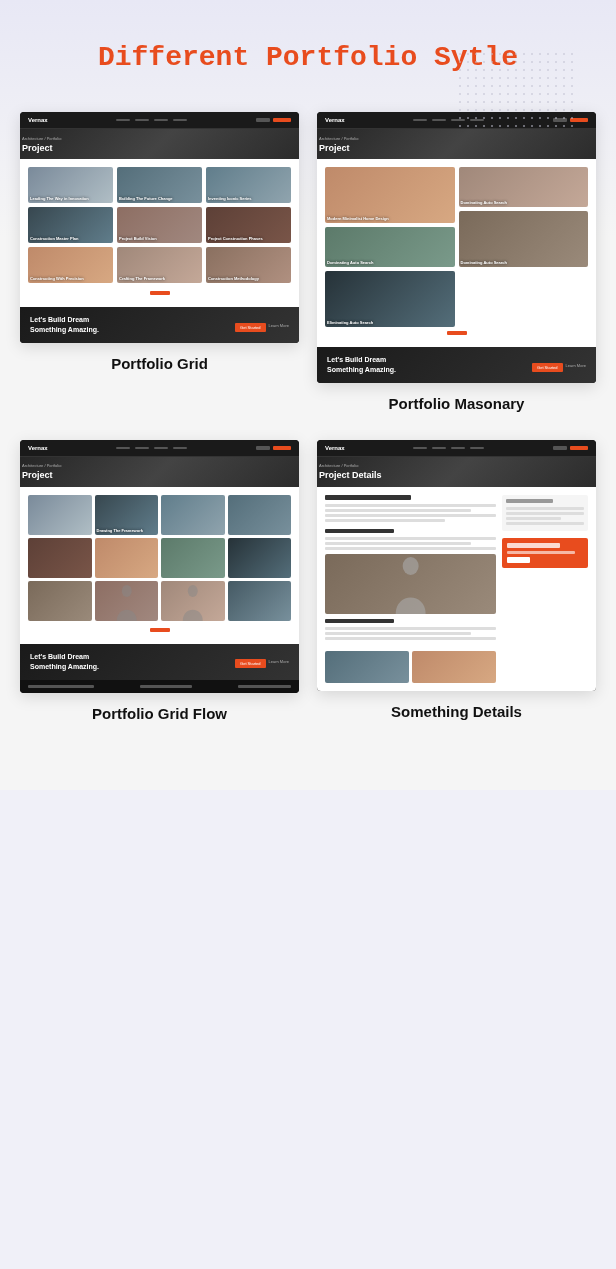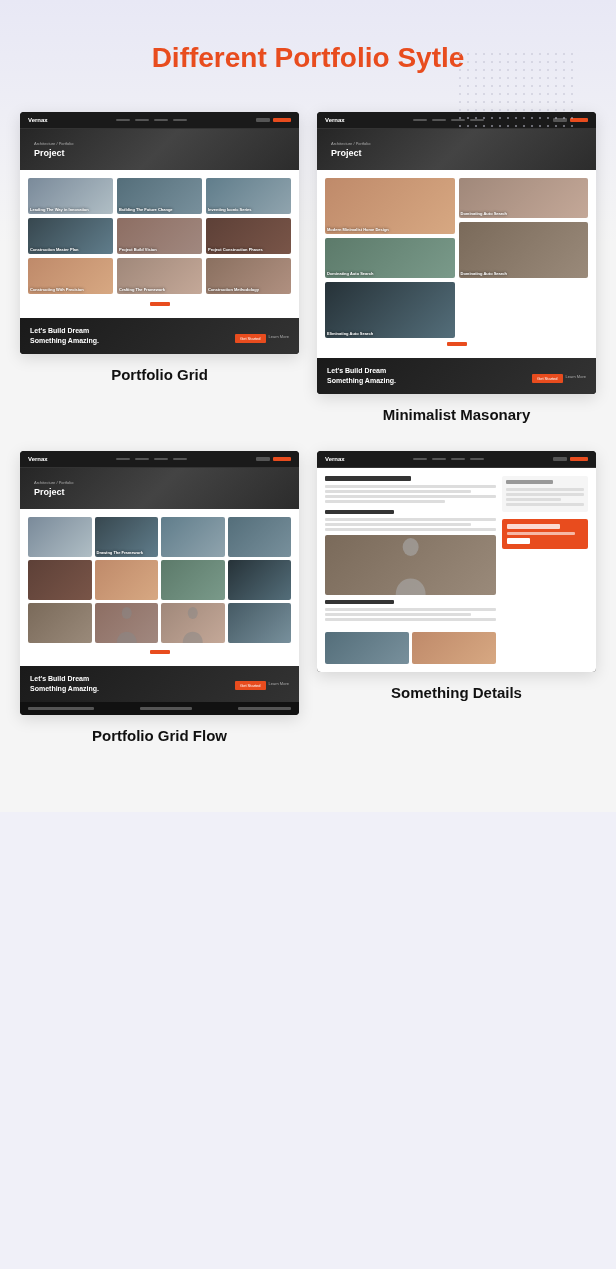--- a/index.html
+++ b/index.html
@@ -37,20 +37,21 @@
       right: 20px;
       width: 120px;
       height: 80px;
       background-image: radial-gradient(circle, #c0c0d0 1px, transparent 1px);
       background-size: 8px 8px;
       opacity: 0.5;
     }
 
     .header-wrap {
       position: relative;
+      font-family: Liberation Mono, monospace;
     }
 
     .grid-2col {
       display: grid;
       grid-template-columns: 1fr 1fr;
       gap: 18px;
       margin-bottom: 28px;
     }
 
     .portfolio-card {
@@ -117,25 +118,25 @@
 
     .mini-nav-btn2 {
       width: 14px;
       height: 4px;
       background: #555;
       border-radius: 1px;
     }
 
     
     .mini-hero {
-      height: 41px;
+      height: 30px;
       background: linear-gradient(rgba(0,0,0,0.6), rgba(0,0,0,0.6)), #444;
       display: flex;
       align-items: center;
-      padding: 0 12px;
+      padding: 0 0;
       position: relative;
       overflow: hidden;
     }
 
     .mini-hero-bg {
       position: absolute;
       inset: 0;
       background: linear-gradient(135deg, #2a2a2a 0%, #555 50%, #333 100%);
       opacity: 0.7;
     }
@@ -537,21 +538,21 @@
             <div>
               <div class="mini-cta-text">Let's Build Dream<br>Something Amazing.</div>
             </div>
             <div style="display:flex;gap:3px;align-items:center;justify-content:flex-end;">
               <div class="mini-cta-btn">Get Started</div>
               <div style="font-size:4px;color:#aaa;position:relative;z-index:1;">Learn More</div>
             </div>
           </div>
         </div>
       </div>
-      <div class="card-label">Minimalist Masonary</div>
+      <div class="card-label">Portfolio Masonary</div>
     </div>
 
   </div>
 
   <div class="grid-2col">
 
     <div class="portfolio-card">
       <div class="card-preview">
         <div class="mini-nav">
           <span class="mini-nav-logo">Vernax</span>
@@ -639,20 +640,27 @@
           <span class="mini-nav-logo">Vernax</span>
           <div class="mini-nav-links">
             <div class="mini-nav-link"></div>
             <div class="mini-nav-link"></div>
             <div class="mini-nav-link"></div>
             <div class="mini-nav-link"></div>
           </div>
           <div class="mini-nav-right">
             <div class="mini-nav-btn2"></div>
             <div class="mini-nav-btn"></div>
+          </div>
+        </div>
+        <div class="mini-hero">
+          <div class="mini-hero-bg"></div>
+          <div style="position:relative;z-index:1;padding:0 2px;">
+            <div style="font-size:4px;color:#aaa;margin-bottom:2px;">Architecture / Portfolio</div>
+            <div class="mini-hero-title">Project Details</div>
           </div>
         </div>
 
         <div class="mini-details">
           <div class="details-layout">
             <div class="details-main">
 
               <div>
                 <div class="details-section-title"></div>
                 <div class="mini-text-block full"></div>

